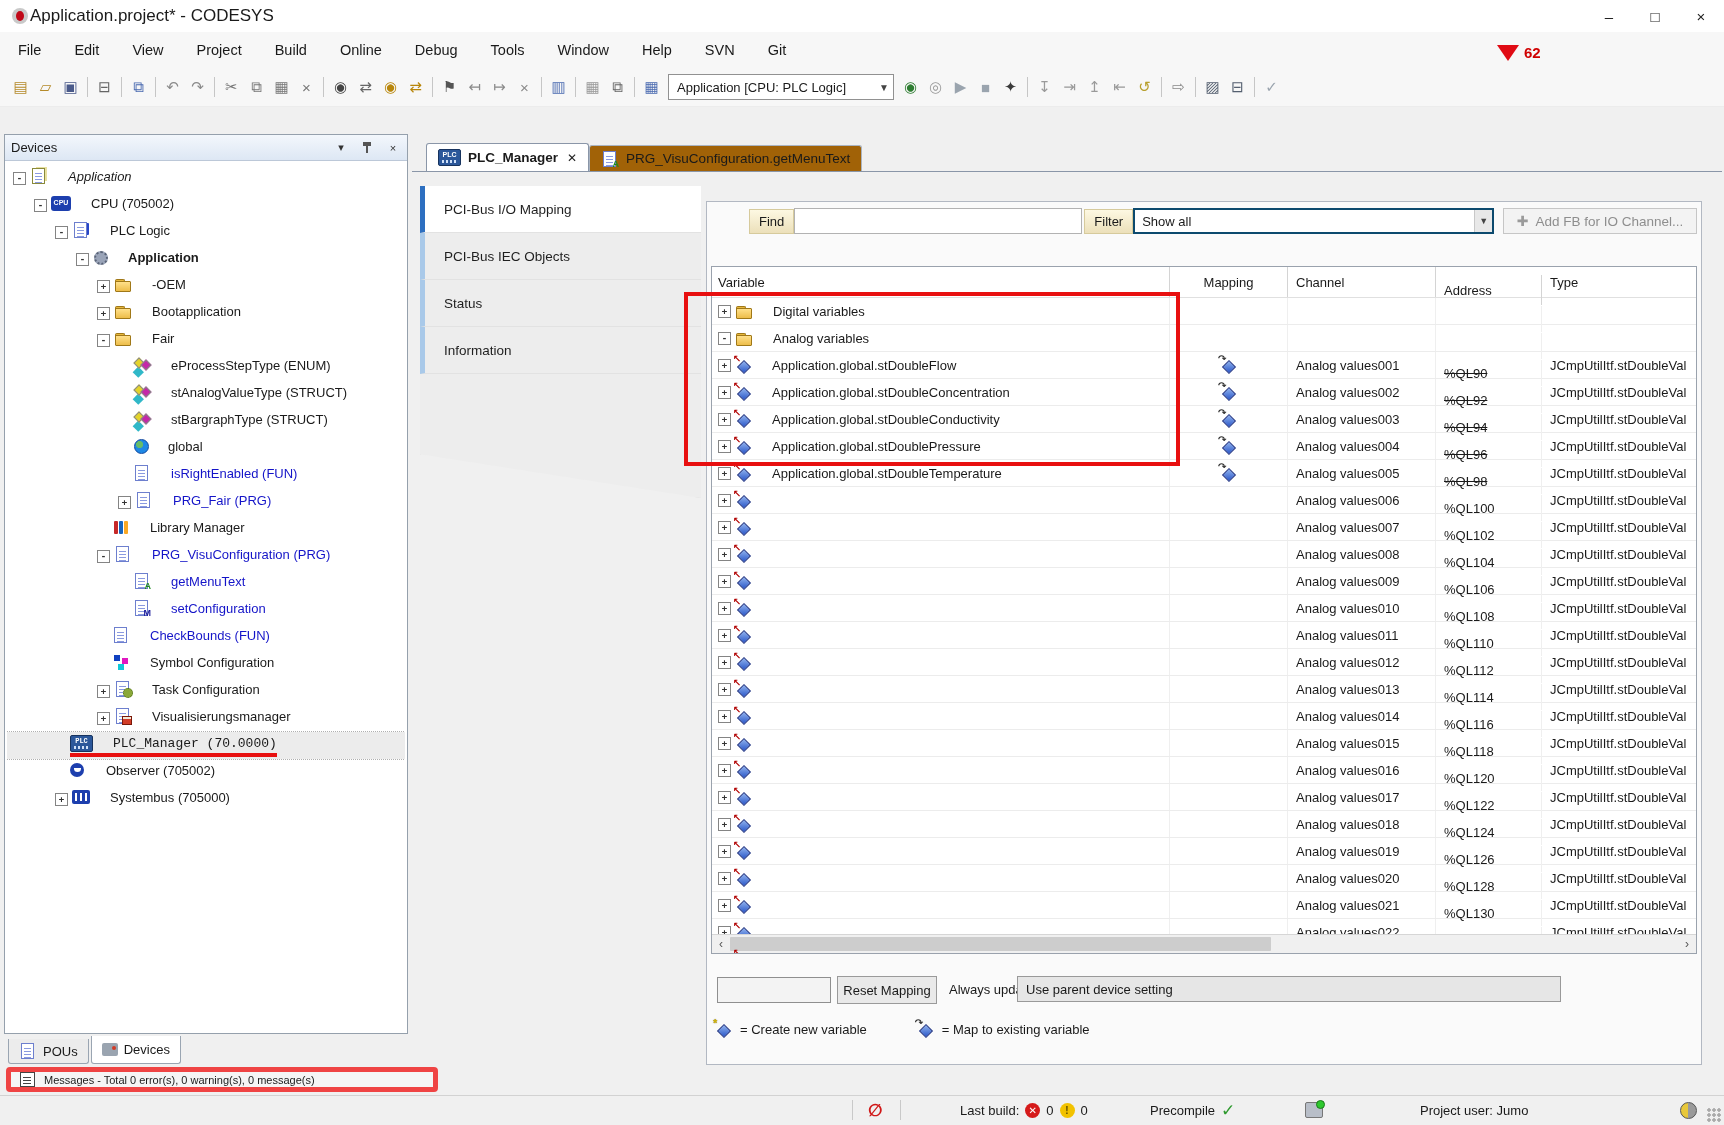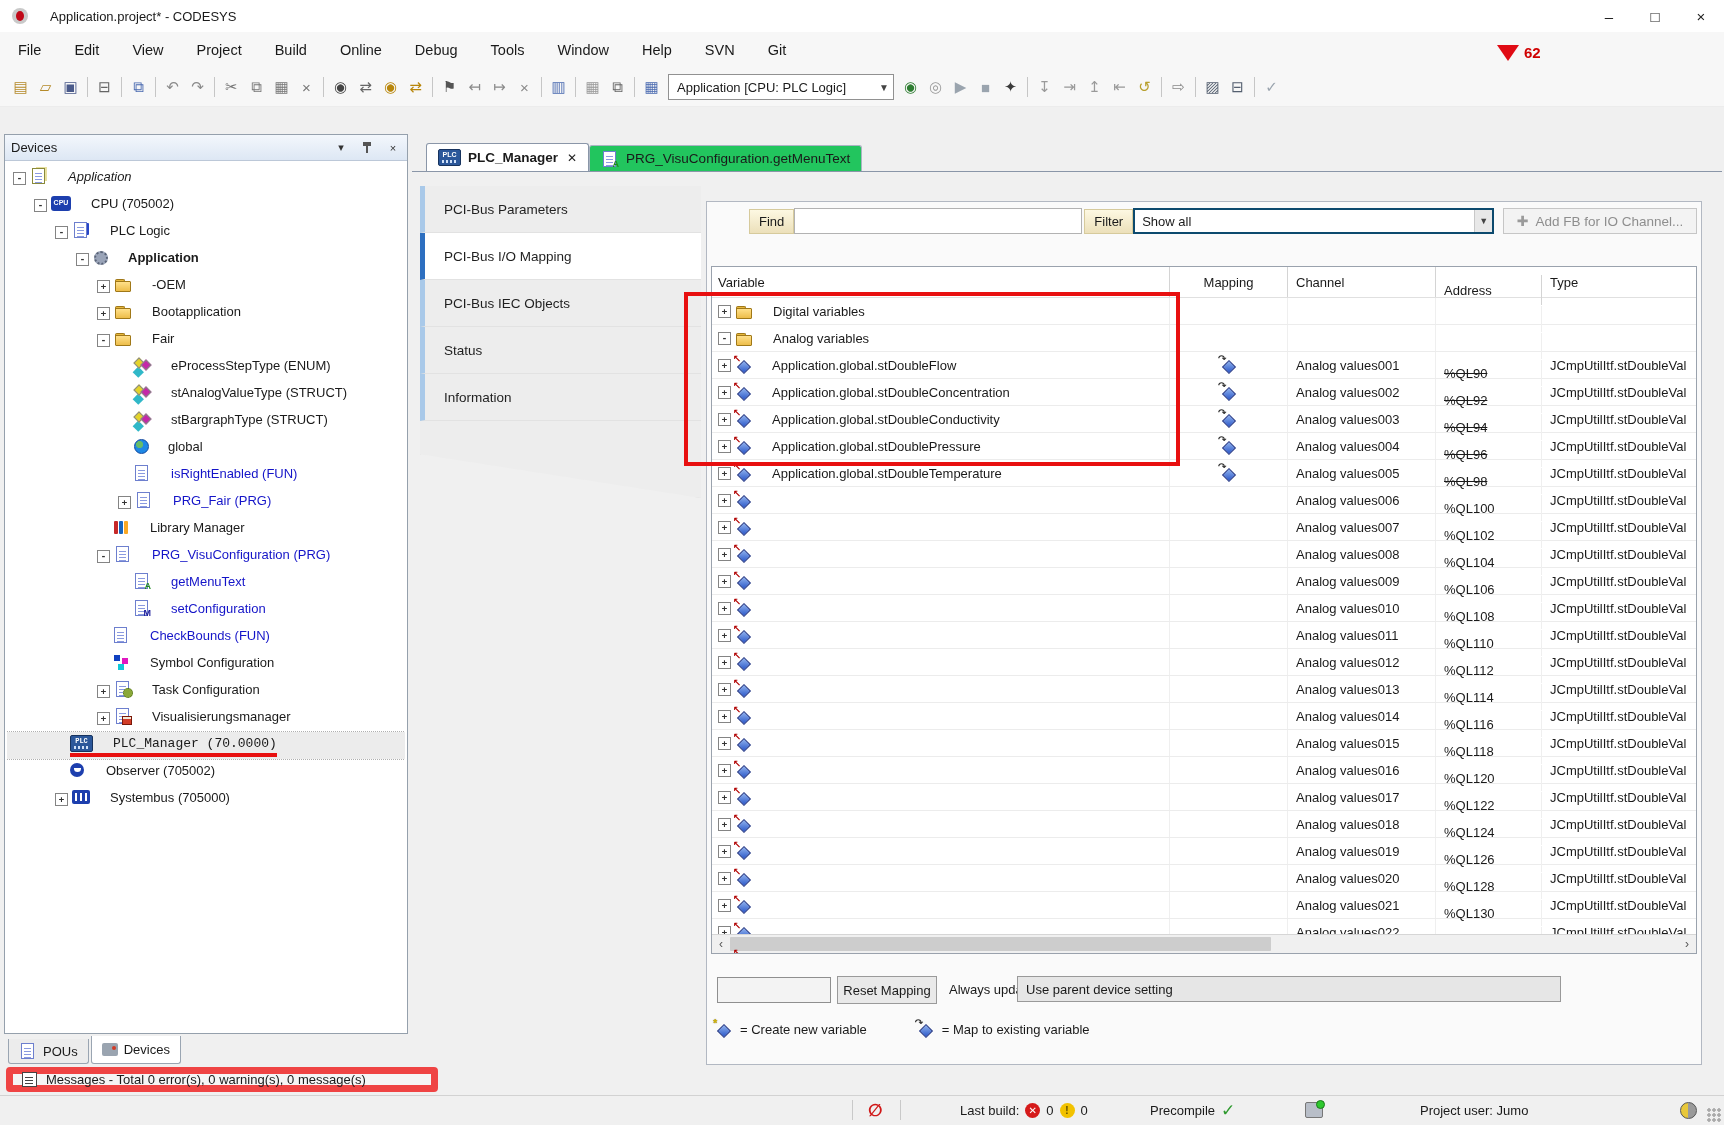--- a/index.html
+++ b/index.html
@@ -5,21 +5,21 @@
   html,body{margin:0;padding:0;}
   body{width:1724px;height:1125px;position:relative;overflow:hidden;
        background:#f0f0f0;font-family:"Liberation Sans","DejaVu Sans",sans-serif;
        -webkit-font-smoothing:antialiased;color:#1a1a1a;}
   .abs{position:absolute;}
 
   
   .titlebar{left:0;top:0;width:1724px;height:32px;background:#ffffff;display:flex;align-items:center;}
   .title-icon{width:16px;height:16px;border-radius:50%;background:#c9c9c9;margin-left:12px;position:relative;flex:none;}
   .title-icon::after{content:"";position:absolute;left:4px;top:3px;width:8px;height:10px;border-radius:50%;background:#c00818;}
-  .title-text{font-size:13px;margin-left:22px;}
+  .title-text{font-size:17px;margin-left:2px;}
   .winbtns{margin-left:auto;display:flex;height:32px;}
   .winbtn{width:46px;height:32px;display:flex;align-items:center;justify-content:center;font-size:15px;color:#222;}
 
   
   .menubar{left:0;top:32px;width:1724px;height:36px;background:#f7f7f7;display:flex;align-items:center;padding-left:18px;gap:33px;font-size:14.5px;}
   .menu-item{cursor:default;}
   .menu-flag{position:absolute;left:1497px;top:44px;display:flex;align-items:center;gap:5px;}
   .funnel{width:0;height:0;border-left:11px solid transparent;border-right:11px solid transparent;border-top:16px solid #e00b14;}
   .flag-count{color:#d00000;font-weight:bold;font-size:15px;}
 
@@ -83,21 +83,21 @@
   .ic-observer::after{content:"";position:absolute;left:4px;top:5px;width:7px;height:4px;border-radius:0 0 4px 4px;background:#fff;}
   .ic-sysbus{width:18px;height:14px;background:#1d3fae;border-radius:2px;}
   .ic-sysbus::after{content:"";position:absolute;left:3px;top:3px;width:12px;height:8px;background:repeating-linear-gradient(to right,#fff 0 2px,transparent 2px 5px);}
   .ic-devtab{width:16px;height:13px;background:#9aa4b0;border-radius:2px;}
   .ic-devtab::after{content:"";position:absolute;right:2px;top:3px;width:4px;height:4px;border-radius:50%;background:#d23c28;}
 
   
   .editor{left:412px;top:140px;width:1310px;height:892px;}
   .tabbar{position:absolute;left:0;top:0;right:16px;height:31px;display:flex;align-items:flex-end;padding-left:14px;}
   .tab{height:27px;display:flex;align-items:center;gap:7px;padding:0 11px;border:1px solid #8a96a8;border-bottom:none;background:#fff;border-radius:3px 3px 0 0;font-size:13.5px;position:relative;z-index:2;}
-  .tab.inactive{background:#22c55e;border-color:#aab4c2;height:25px;z-index:1;}
+  .tab.inactive{background:#a16207;border-color:#aab4c2;height:25px;z-index:1;}
   .tab .bd{font-weight:bold;}
   .tab-close{font-size:12px;font-weight:bold;color:#222;margin-left:2px;}
   .tab-dd{position:absolute;right:8px;bottom:6px;font-size:11px;color:#333;}
   .editor-body{position:absolute;left:0;top:31px;right:0;bottom:0;border-top:1px solid #8a96a8;background:#f0f0f0;}
 
   
   .sidetabs{position:absolute;left:8px;top:14px;width:281px;height:312px;background:#ededed;
             clip-path:polygon(0 0,100% 0,100% 100%,0 86%);box-shadow:0 0 0 1px #d8d8d8;}
   .stab{height:46px;display:flex;align-items:center;padding-left:19px;font-size:13.5px;color:#1f1f1f;
         border-left:5px solid #a9c9e9;border-bottom:1px solid #e2e2e2;background:#ededed;}
@@ -147,21 +147,21 @@
   .edscroll{position:absolute;left:8px;right:6px;top:894px;height:20px;background:#f0f0f0;border:1px solid #dcdcdc;display:flex;align-items:center;}
 
   
   .hlbox{position:absolute;border:4px solid #e81010;z-index:50;pointer-events:none;}
 
   
   .bottomtabs{left:8px;top:1036px;height:28px;display:flex;align-items:flex-end;gap:2px;}
   .btab{display:flex;align-items:center;gap:6px;padding:0 10px;height:24px;border:1px solid #9aa5b2;background:#ececec;font-size:13px;border-radius:0 0 3px 3px;border-top:none;}
   .btab.active{background:#fff;height:27px;font-weight:normal;}
   .messagesbar{left:0;top:1066px;width:1724px;height:28px;background:#f0f0f0;}
-  .msgbox{position:absolute;left:6px;top:1px;width:432px;height:25px;border:7px solid #ef4444;border-radius:4px;background:#f5f5f5;display:flex;align-items:center;gap:9px;padding:0 9px;font-size:13px;box-sizing:border-box;}
+  .msgbox{position:absolute;left:6px;top:1px;width:432px;height:25px;border:5px solid #ef4444;border-radius:4px;background:#f5f5f5;display:flex;align-items:center;gap:9px;padding:0 9px;font-size:11px;box-sizing:border-box;}
   .msg-icon{width:13px;height:13px;background:#fff;border:1px solid #444;background-image:repeating-linear-gradient(to bottom,transparent 0 2px,#444 2px 3px);background-size:8px 100%;background-position:2px 2px;background-repeat:no-repeat;flex:none;}
 
   .statusbar{left:0;top:1095px;width:1724px;height:30px;background:#f0f0f0;border-top:1px solid #d2d2d2;font-size:13px;}
   .sb-sep{position:absolute;top:4px;width:1px;height:20px;background:#c9c9c9;}
   .sb-item{position:absolute;top:0;height:28px;display:flex;align-items:center;gap:6px;}
   .noconn{color:#d01818;font-size:17px;font-weight:bold;}
   .badge{width:15px;height:15px;border-radius:50%;display:flex;align-items:center;justify-content:center;color:#fff;font-size:10px;font-weight:bold;flex:none;}
   .badge.err{background:#d51a1a;}
   .badge.warn{background:#f2c200;color:#5a4a00;}
   .okcheck{color:#2e9a2e;font-size:17px;font-weight:bold;}
@@ -473,21 +473,20 @@
         <span class="ic ic-method-a">
           <span class="pgbase"></span>
         </span>
         <span>PRG_VisuConfiguration.getMenuText</span>
       </div>
     </div>
   <span class="tab-dd">▾</span>
   <div class="editor-body">
 
     <div class="sidetabs" id="sidetabs">
-        <div class="stab">PCI-Bus Parameters</div>
         <div class="stab active">PCI-Bus I/O Mapping</div>
         <div class="stab">PCI-Bus IEC Objects</div>
         <div class="stab">Status</div>
         <div class="stab">Information</div>
       </div>
 
     <div class="mappanel">
       <div class="findrow">
         <span style="width:38px"></span>
         <span class="beige">Find</span>

